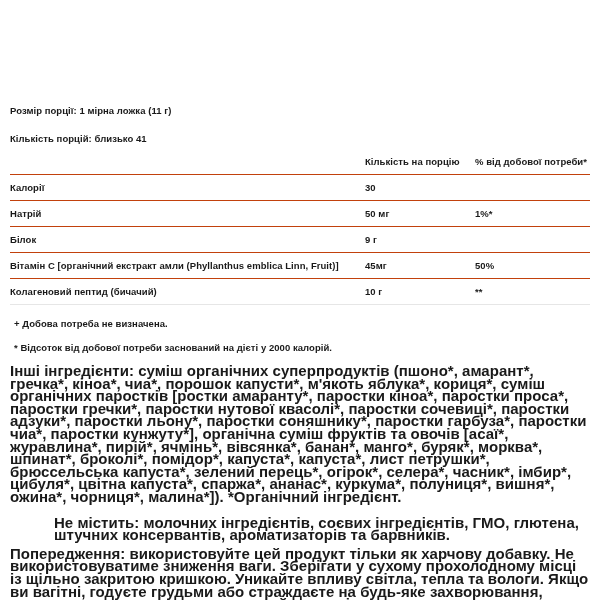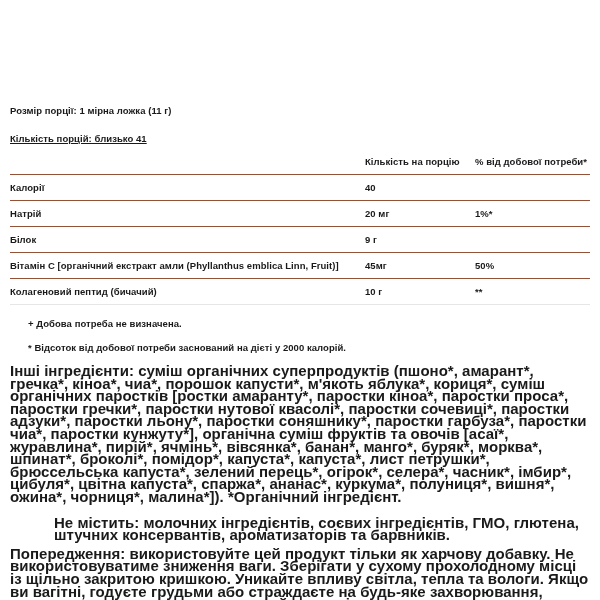--- a/index.html
+++ b/index.html
@@ -30,21 +30,20 @@
   .serving-line {
     font-size: 9.5px;
     font-weight: bold;
     line-height: 13px;
     letter-spacing: 0.05px;
     color: #1a1a1a;
     margin: 0 0 15px 0;
   }
   .serving-line:last-child {
     margin-bottom: 0;
-    text-decoration: underline;
   }
 
   
   .nutrition-table {
     width: 100%;
     border-collapse: collapse;
     margin-top: 9px;
     table-layout: fixed;
   }
   .nutrition-table th,
@@ -72,21 +71,21 @@
 
   
   .footnotes {
     margin-top: 12px;
   }
   .footnote {
     font-size: 9.5px;
     font-weight: bold;
     line-height: 13px;
     letter-spacing: 0.05px;
-    margin: 0 0 11px 18px;
+    margin: 0 0 11px 4px;
   }
 
   
   .para {
     font-size: 15px;
     font-weight: bold;
     line-height: 12.6px;
     letter-spacing: 0.02px;
     text-align: left;
     margin: 0;
@@ -115,26 +114,26 @@
     <thead>
       <tr>
         <th></th>
         <th>Кількість на порцію</th>
         <th>% від добової потреби*</th>
       </tr>
     </thead>
     <tbody>
       <tr>
         <td>Калорії</td>
-        <td>40</td>
+        <td>30</td>
         <td></td>
       </tr>
       <tr>
         <td>Натрій</td>
-        <td>20 мг</td>
+        <td>50 мг</td>
         <td>1%*</td>
       </tr>
       <tr>
         <td>Білок</td>
         <td>9 г</td>
         <td></td>
       </tr>
       <tr>
         <td>Вітамін C [органічний екстракт амли (Phyllanthus emblica Linn, Fruit)]</td>
         <td>45мг</td>

